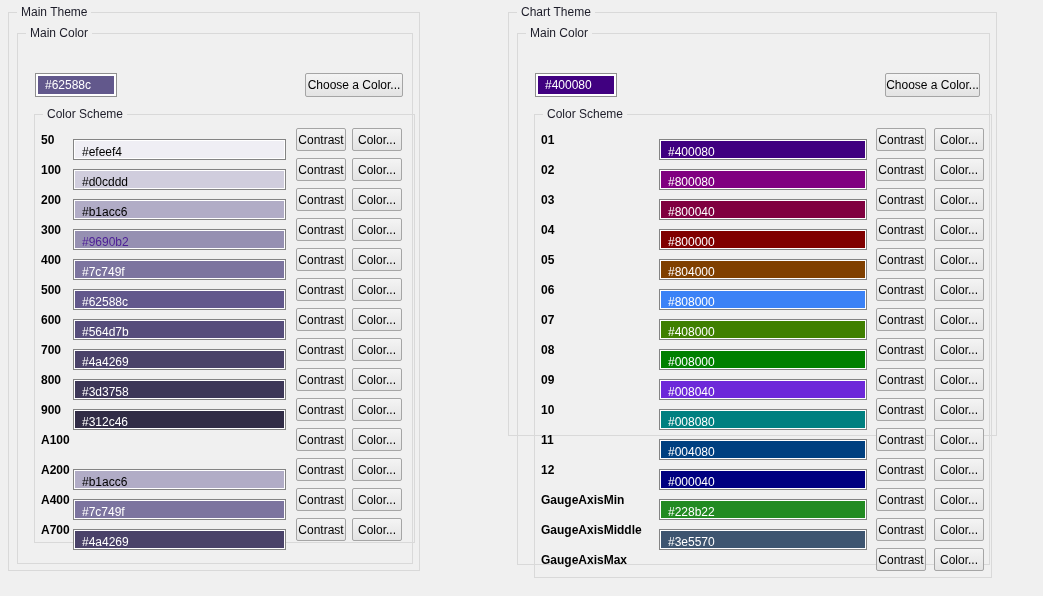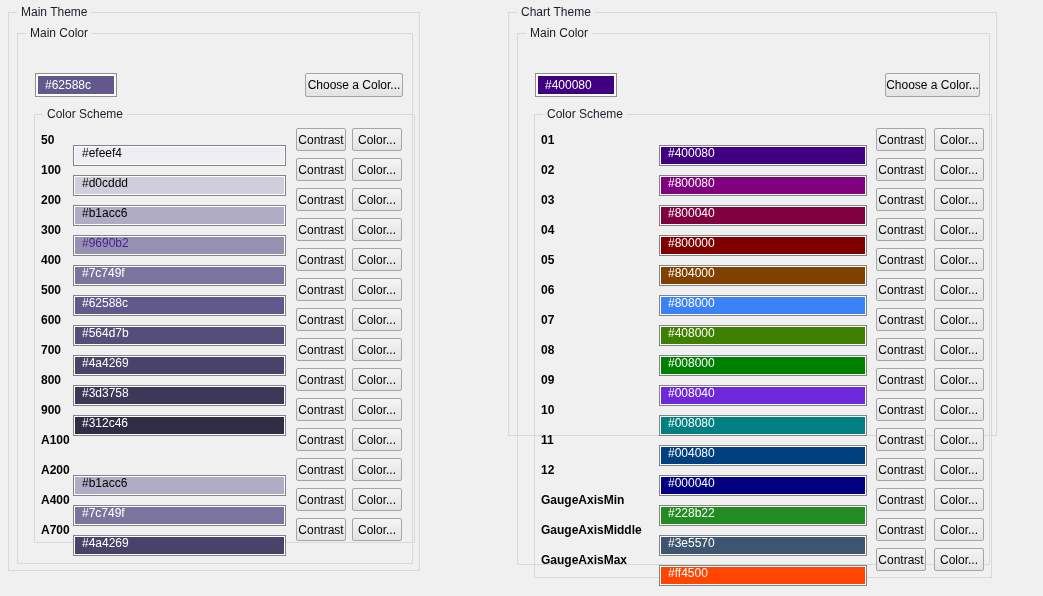--- a/index.html
+++ b/index.html
@@ -38,23 +38,23 @@
   .panel-left  .scheme-box { width:381px; height:429px; }
   .panel-right .scheme-box { width:458px; height:464px; }
 
   .rows { position:absolute; top:10px; left:0; right:0; }
   .row  { position:relative; height:30px; }
   .row .rname {
     position:absolute; left:6px; top:50%; transform:translateY(-50%);
     font-weight:bold; color:#000; white-space:nowrap;
   }
   .row .rswatch {
-    position:absolute; top:20px; height:21px;
+    position:absolute; top:14px; height:21px;
     border:1px solid #848484; box-shadow:inset 0 0 0 1px #ffffff;
-    display:flex; align-items:flex-start; padding-left:8px; overflow:hidden;
+    display:flex; align-items:flex-end; padding-left:8px; overflow:hidden;
   }
   .panel-left  .row .rswatch { left:38px;  width:213px; }
   .panel-right .row .rswatch { left:124px; width:208px; }
 
   .btn {
     background:linear-gradient(#f4f4f4,#e3e3e3);
     border:1px solid #a5a5a5; border-radius:2px;
     font-family:"Liberation Sans", sans-serif; font-size:12px; color:#000;
     display:flex; align-items:center; justify-content:center;
     cursor:default;
@@ -317,22 +317,19 @@
           <div class="row">
     <span class="rname">GaugeAxisMiddle</span>
     <div class="rswatch" style="background: rgb(62, 85, 112); color: rgb(255, 255, 255);">
       <span>#3e5570</span>
     </div>
     <button class="btn btn-contrast">Contrast</button>
     <button class="btn btn-color">Color...</button>
   </div>
           <div class="row">
     <span class="rname">GaugeAxisMax</span>
-    <div class="rswatch" style="background: rgb(255, 69, 0); color: rgb(255, 255, 255);">
-      <span>#ff4500</span>
-    </div>
     <button class="btn btn-contrast">Contrast</button>
     <button class="btn btn-color">Color...</button>
   </div>
         </div>
     </div>
   </div>
 </div>
 
 </body></html>

